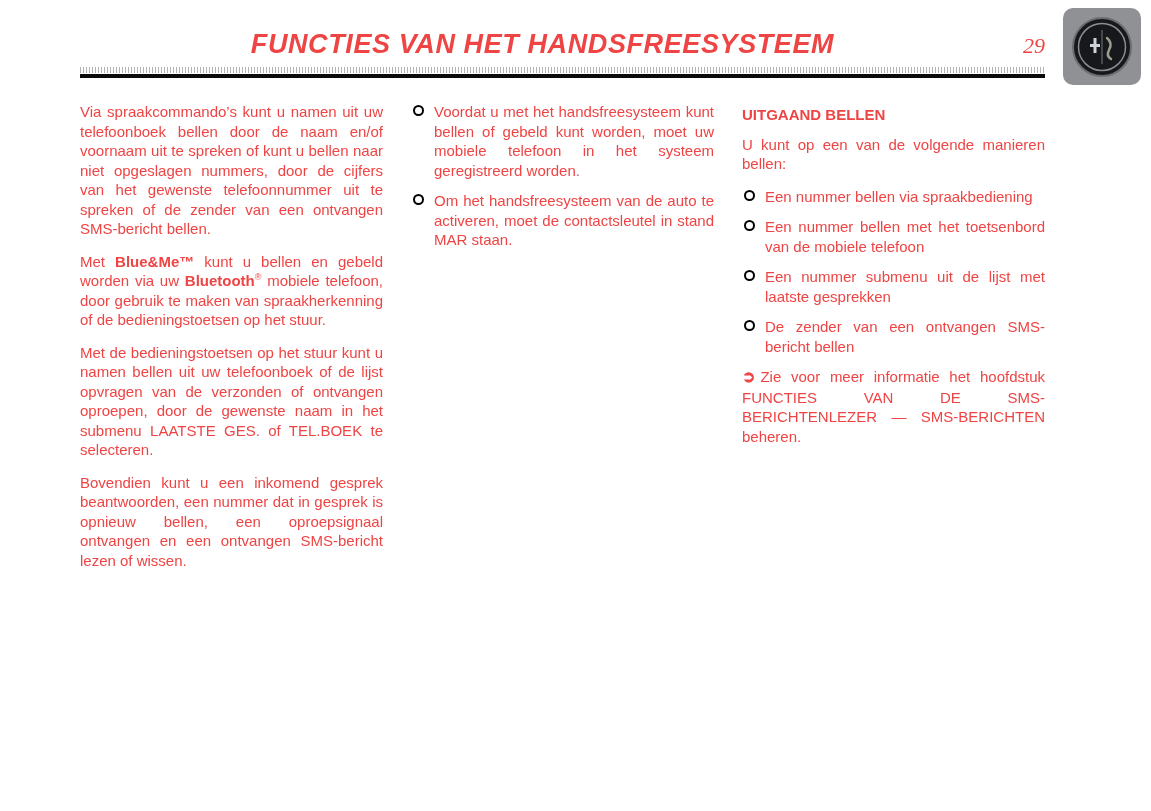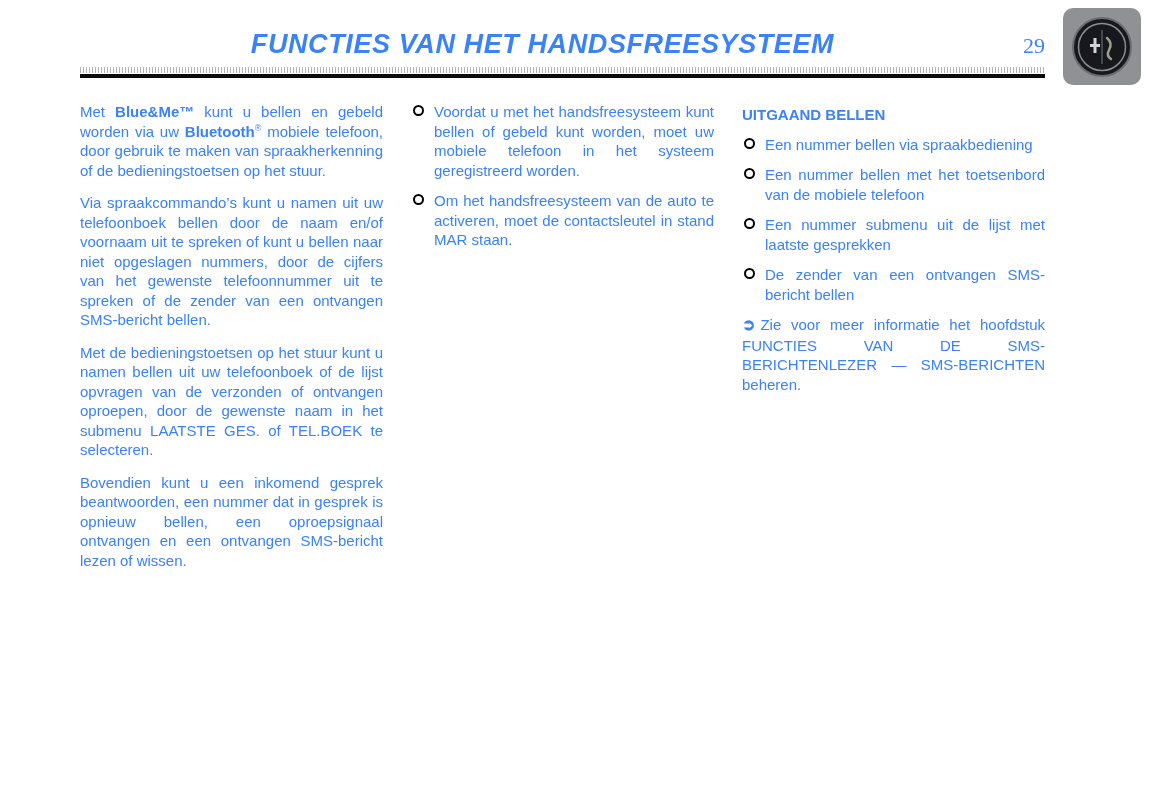--- a/index.html
+++ b/index.html
@@ -1,30 +1,30 @@
 <!DOCTYPE html>
 <html lang="nl"><head>
 <meta charset="utf-8">
 <style>
   * { margin:0; padding:0; box-sizing:border-box; }
   html, body { background:#ffffff; }
   .page {
     position:relative; width:1151px; height:590px; background:#fff;
-    font-family:"Liberation Sans", sans-serif; color:#3b82f6; overflow:hidden;
+    font-family:"Liberation Sans", sans-serif; color:#ef4444; overflow:hidden;
   }
 
   
   .header-title {
     position:absolute; top:29px; left:80px; width:925px; text-align:center;
     font-size:27px; font-weight:bold; font-style:italic; letter-spacing:0.6px;
     white-space:nowrap;
   }
   .page-number {
     position:absolute; top:33px; left:995px; width:50px; text-align:right;
-    font-family:"Liberation Serif", serif; font-size:22px;
+    font-family:"Liberation Serif", serif; font-style:italic; font-size:22px;
   }
   .rule-dotted {
     position:absolute; top:67px; left:80px; width:965px; height:6px;
     background-image:repeating-linear-gradient(90deg,#b3b3b3 0 1px, transparent 1px 3px);
   }
   .rule-solid { position:absolute; top:74px; left:80px; width:965px; height:4px; background:#0a0a0a; }
 
   
   .logo-panel {
     position:absolute; top:8px; left:1063px; width:78px; height:77px;
@@ -73,37 +73,38 @@
       <circle cx="31" cy="31" r="23.5" fill="none" stroke="#8a8d92" stroke-width="1.5"></circle>
       <line x1="31" y1="14" x2="31" y2="48" stroke="#555960" stroke-width="1.5"></line>
       <rect x="19" y="28" width="10" height="3" fill="#cfd2d6"></rect>
       <rect x="22.5" y="22" width="3" height="15" fill="#cfd2d6"></rect>
       <path d="M36 22 q6 5 2 12 q-3 6 2 9" fill="none" stroke="#9aa08f" stroke-width="2.5" stroke-linecap="round"></path>
     </svg>
   </div>
 
   <div class="columns">
     <div class="col">
+        <p class="para">Via spraakcommando’s kunt u namen uit uw telefoonboek bellen door de naam en/of voornaam uit te spreken of kunt u bellen naar niet opgeslagen nummers, door de cijfers van het gewenste telefoonnummer uit te spreken of de zender van een ontvangen SMS-bericht bellen.</p>
         <p class="para">Met <b>Blue&amp;Me™</b> kunt u bellen en gebeld worden via uw <b>Bluetooth</b><sup>®</sup> mobiele telefoon, door gebruik te maken van spraakherkenning of de bedieningstoetsen op het stuur.</p>
-        <p class="para">Via spraakcommando’s kunt u namen uit uw telefoonboek bellen door de naam en/of voornaam uit te spreken of kunt u bellen naar niet opgeslagen nummers, door de cijfers van het gewenste telefoonnummer uit te spreken of de zender van een ontvangen SMS-bericht bellen.</p>
         <p class="para">Met de bedieningstoetsen op het stuur kunt u namen bellen uit uw telefoonboek of de lijst opvragen van de verzonden of ontvangen oproepen, door de gewenste naam in het submenu LAATSTE GES. of TEL.BOEK te selecteren.</p>
         <p class="para">Bovendien kunt u een inkomend gesprek beantwoorden, een nummer dat in gesprek is opnieuw bellen, een oproepsignaal ontvangen en een ontvangen SMS-bericht lezen of wissen.</p>
       </div>
     <div class="col">
         <div class="bullet">
           <span class="circle-marker"></span>
           <div class="btext">Voordat u met het handsfreesysteem kunt bellen of gebeld kunt worden, moet uw mobiele telefoon in het systeem geregistreerd worden.</div>
         </div>
         <div class="bullet">
           <span class="circle-marker"></span>
           <div class="btext">Om het handsfreesysteem van de auto te activeren, moet de contactsleutel in stand MAR staan.</div>
         </div>
       </div>
     <div class="col">
         <div class="heading">UITGAAND BELLEN</div>
+        <p class="para">U kunt op een van de volgende manieren bellen:</p>
         <div class="bullet">
           <span class="circle-marker"></span>
           <div class="btext">Een nummer bellen via spraakbediening</div>
         </div>
         <div class="bullet">
           <span class="circle-marker"></span>
           <div class="btext">Een nummer bellen met het toetsenbord van de mobiele telefoon</div>
         </div>
         <div class="bullet">
           <span class="circle-marker"></span>

